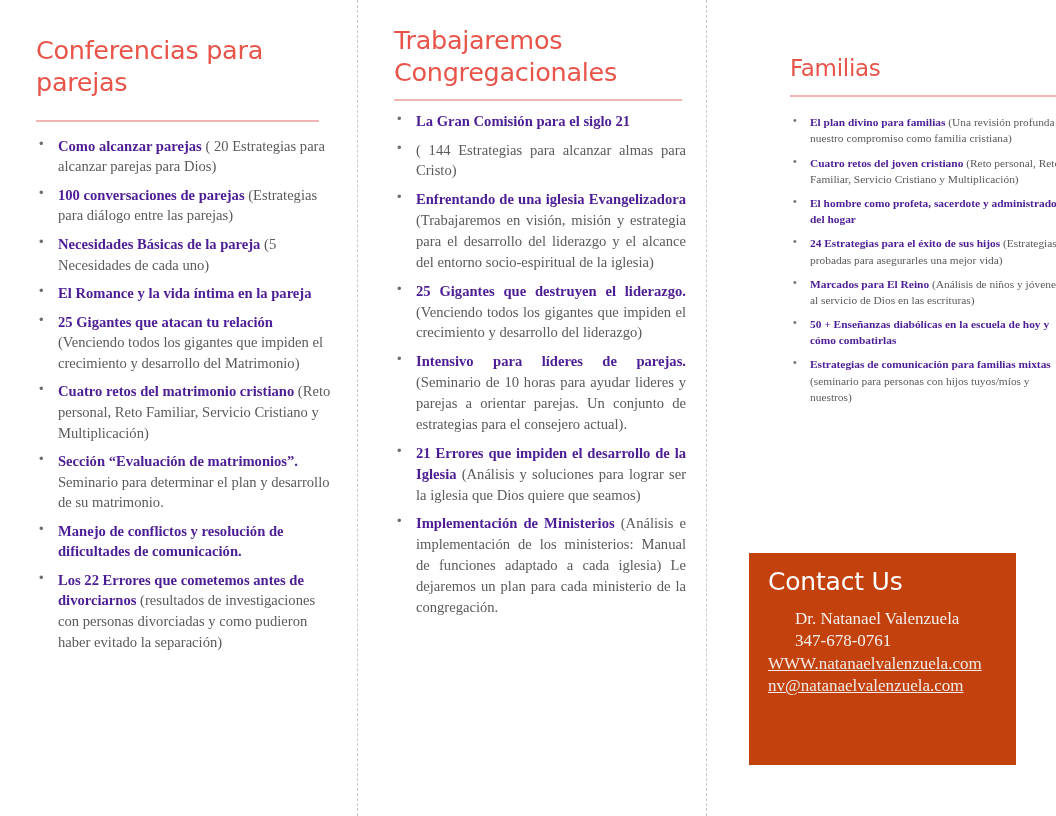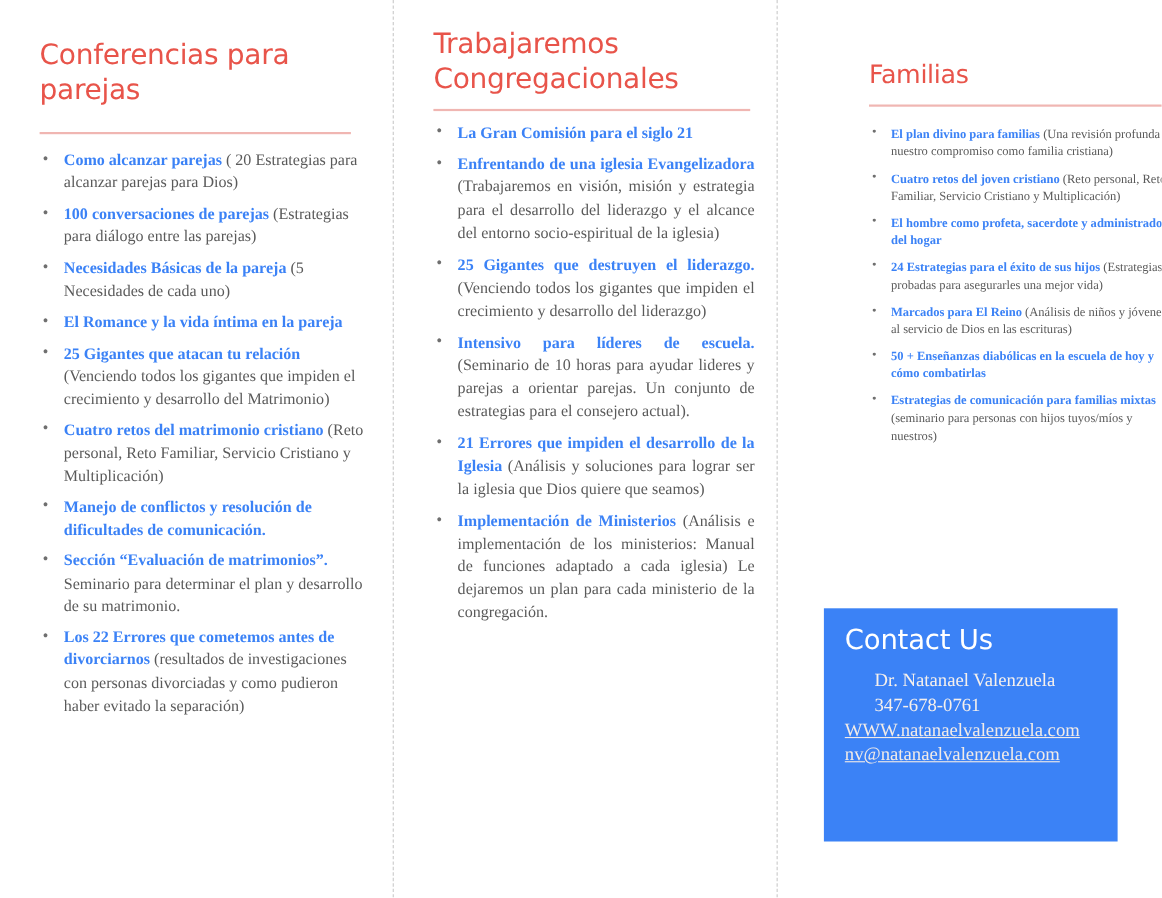--- a/index.html
+++ b/index.html
@@ -108,31 +108,31 @@
   .col-3 ul.bullets > li {
     font-size: 11.4px;
     line-height: 1.42;
     padding-left: 20px;
     margin-bottom: 8px;
   }
   .col-3 ul.bullets > li::before {
     left: 3px; top: -1px; font-size: 10.5px;
   }
 
-  .b { font-weight: bold; color: #3b82f6; }
+  .b { font-weight: bold; color: #4c1d95; }
   .n { font-weight: normal; color: #5a5a5a; }
 
   
   .contact-box {
     position: absolute;
     left: 749px;
     top: 553px;
     width: 267px;
     height: 212px;
-    background: #3b82f6;
+    background: #c2410c;
     box-sizing: border-box;
     padding: 14px 0 0 19px;
   }
   .contact-title {
     font-family: "DejaVu Sans", sans-serif;
     color: #ffffff;
     font-size: 25px;
     font-weight: 400;
     letter-spacing: -0.2px;
     margin: 0 0 12px 0;
@@ -165,34 +165,35 @@
   <div class="col col-1">
     <h1 class="heading">Conferencias para parejas</h1>
     <div class="rule"></div>
     <ul class="bullets" id="list-0">
         <li><span class="b">Como alcanzar parejas</span><span class="n"> ( 20 Estrategias para alcanzar parejas para Dios)</span></li>
         <li><span class="b">100 conversaciones de parejas</span><span class="n"> (Estrategias para diálogo entre las parejas)</span></li>
         <li><span class="b">Necesidades Básicas de la pareja</span><span class="n"> (5 Necesidades de cada uno)</span></li>
         <li><span class="b">El Romance y la vida íntima en la pareja</span></li>
         <li><span class="b">25  Gigantes que atacan tu relación</span><span class="n"> (Venciendo todos los gigantes que impiden el crecimiento y desarrollo del Matrimonio)</span></li>
         <li><span class="b">Cuatro retos del matrimonio cristiano</span><span class="n"> (Reto personal, Reto Familiar, Servicio Cristiano y Multiplicación)</span></li>
+        <li><span class="b">Sección “Evaluación de matrimonios”.</span><span class="n"> Seminario para determinar el plan y desarrollo de su matrimonio.</span></li>
         <li><span class="b">Manejo de conflictos y resolución de dificultades de comunicación.</span></li>
-        <li><span class="b">Sección “Evaluación de matrimonios”.</span><span class="n"> Seminario para determinar el plan y desarrollo de su matrimonio.</span></li>
         <li><span class="b">Los 22 Errores que cometemos antes de divorciarnos</span><span class="n"> (resultados de investigaciones con personas divorciadas y como pudieron haber evitado la separación)</span></li>
       </ul>
   </div>
 
   <div class="col col-2">
     <h1 class="heading">Trabajaremos Congregacionales</h1>
     <div class="rule"></div>
     <ul class="bullets" id="list-1">
         <li><span class="b">La Gran Comisión para el siglo 21</span></li>
+        <li><span class="n">( 144 Estrategias para alcanzar almas para Cristo)</span></li>
         <li><span class="b">Enfrentando de una iglesia Evangelizadora</span><span class="n"> (Trabajaremos en visión, misión y estrategia para el desarrollo del liderazgo y el alcance del entorno socio-espiritual de la iglesia)</span></li>
         <li><span class="b">25  Gigantes que destruyen el liderazgo.</span><span class="n"> (Venciendo todos los gigantes que impiden el crecimiento y desarrollo del liderazgo)</span></li>
-        <li><span class="b">Intensivo para líderes de escuela.</span><span class="n"> (Seminario de 10 horas para ayudar lideres y parejas a orientar parejas. Un conjunto de estrategias para el consejero actual).</span></li>
+        <li><span class="b">Intensivo para líderes de parejas.</span><span class="n"> (Seminario de 10 horas para ayudar lideres y parejas a orientar parejas. Un conjunto de estrategias para el consejero actual).</span></li>
         <li><span class="b">21 Errores que impiden el desarrollo de la Iglesia</span><span class="n"> (Análisis y soluciones para lograr ser la iglesia que Dios quiere que seamos)</span></li>
         <li><span class="b">Implementación de Ministerios</span><span class="n"> (Análisis e implementación de los ministerios: Manual de funciones adaptado a cada iglesia) Le dejaremos un plan para cada ministerio de la congregación.</span></li>
       </ul>
   </div>
 
   <div class="col col-3">
     <h1 class="heading">Familias</h1>
     <div class="rule"></div>
     <ul class="bullets" id="list-2">
         <li><span class="b">El plan divino para familias</span><span class="n"> (Una revisión profunda de nuestro compromiso como familia cristiana)</span></li>

